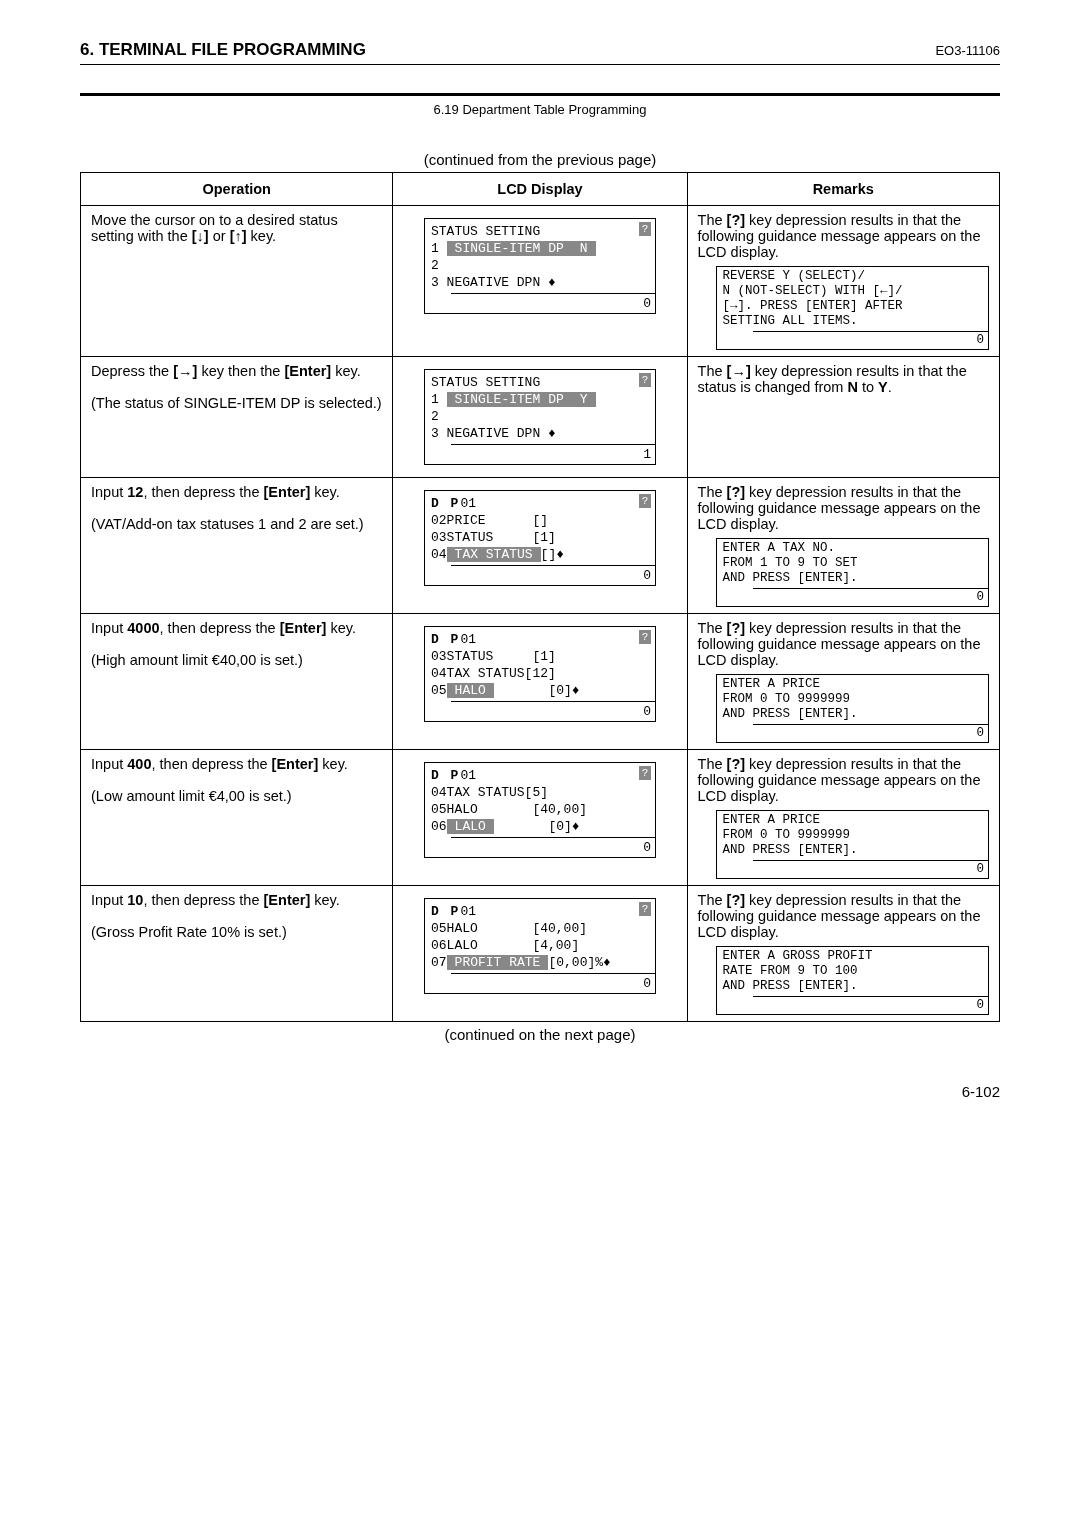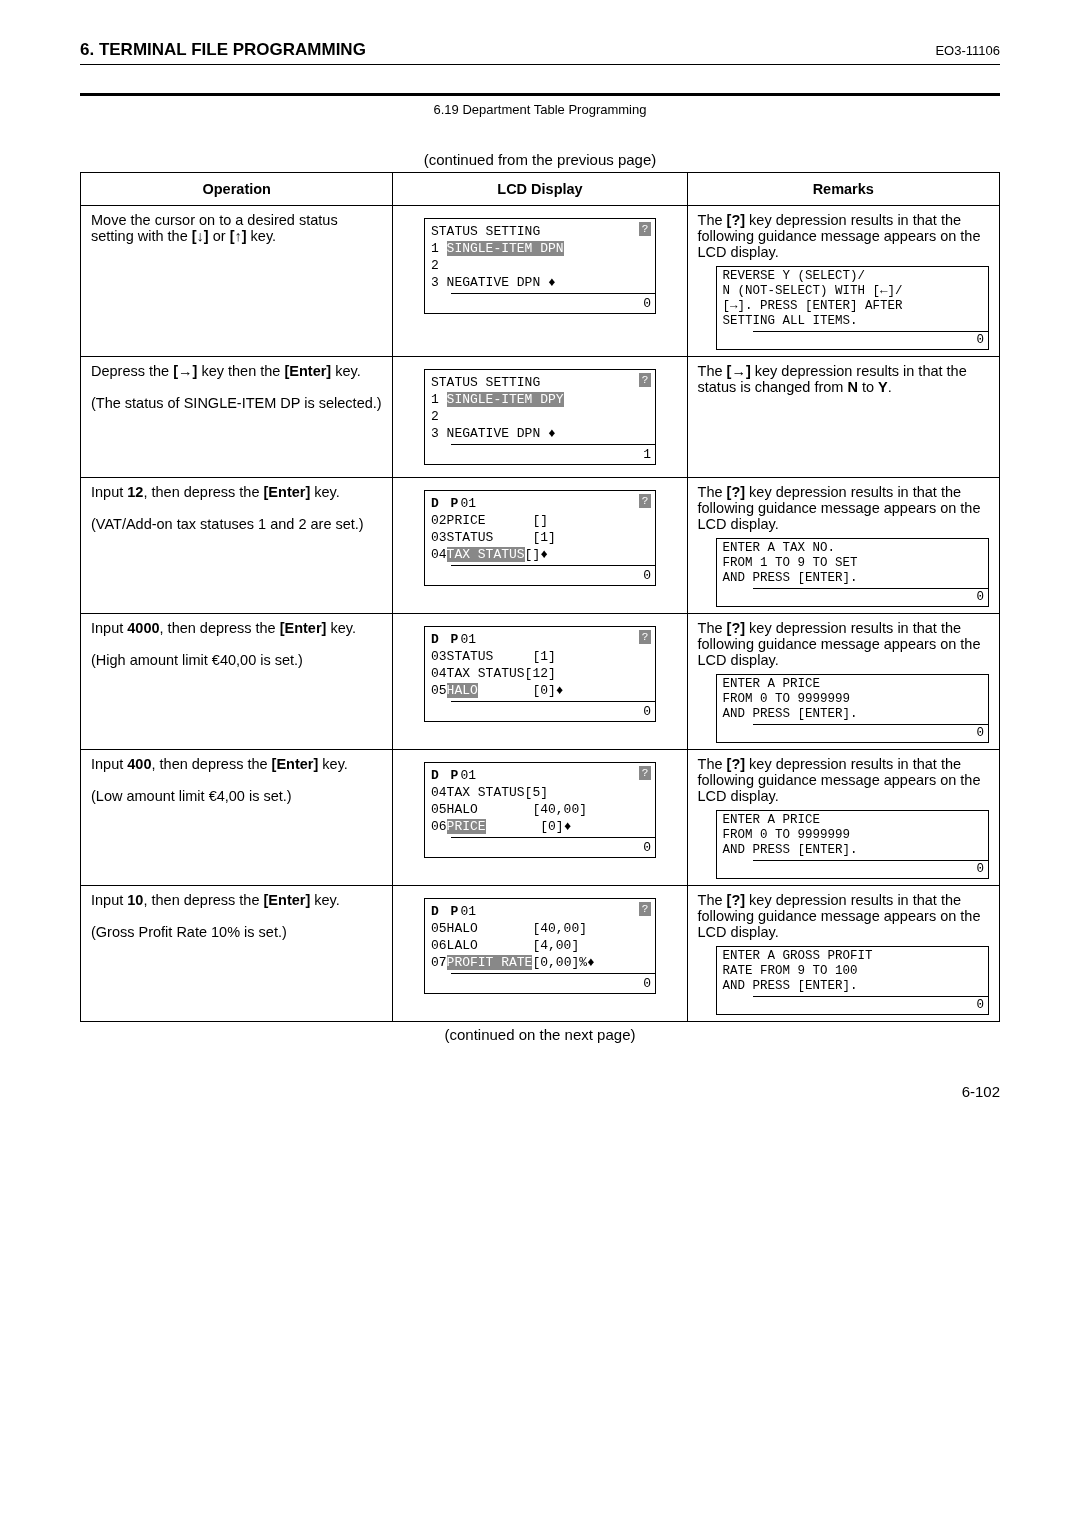--- a/index.html
+++ b/index.html
@@ -85,21 +85,21 @@
     .lcd .q {
       position: absolute;
       top: 3px; right: 4px;
       background: #888;
       color: #fff;
       width: 12px; height: 14px;
       font-size: 11px;
       text-align: center;
       line-height: 14px;
     }
-    .lcd .inv { background: #888; color: #fff; padding: 0 0; }
+    .lcd .inv { background: #888; color: #fff; padding: 0 8px; }
     .lcd .status-box {
       display: flex;
       justify-content: flex-end;
       border-top: 1px solid #000;
       margin: 2px -6px 0 20px;
       padding: 1px 4px 1px 4px;
     }
 
     
     .gbox {
@@ -248,21 +248,21 @@
         </td>
       </tr>
       <tr>
         <td class="op-cell">Input <b>400</b>, then depress the <b>[Enter]</b> key.<br><br>(Low amount limit €4,00 is set.)</td>
         <td class="lcd-cell">
           <div class="lcd">
             <span class="q">?</span>
             <div class="lcd-line"><span><b style="letter-spacing:2px;">D P</b>01</span></div>
             <div class="lcd-line"><span>04TAX STATUS[</span><span>5]</span></div>
             <div class="lcd-line"><span>05HALO       [</span><span>40,00]</span></div>
-            <div class="lcd-line"><span>06<span class="inv">PRICE</span>       [</span><span>0]♦</span></div>
+            <div class="lcd-line"><span>06<span class="inv">LALO</span>       [</span><span>0]♦</span></div>
             <div class="status-box">
               <span>0</span>
             </div>
           </div>
         </td>
         <td class="rem-cell">
           <div>The <b>[?]</b> key depression results in that the following guidance message appears on the LCD display.</div>
           <div class="gbox">
             <div>ENTER A PRICE</div>
             <div>FROM 0 TO 9999999</div>

